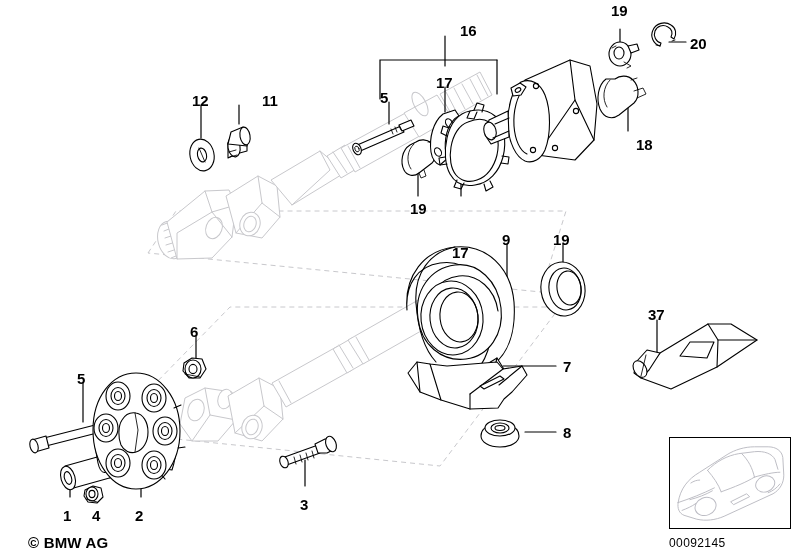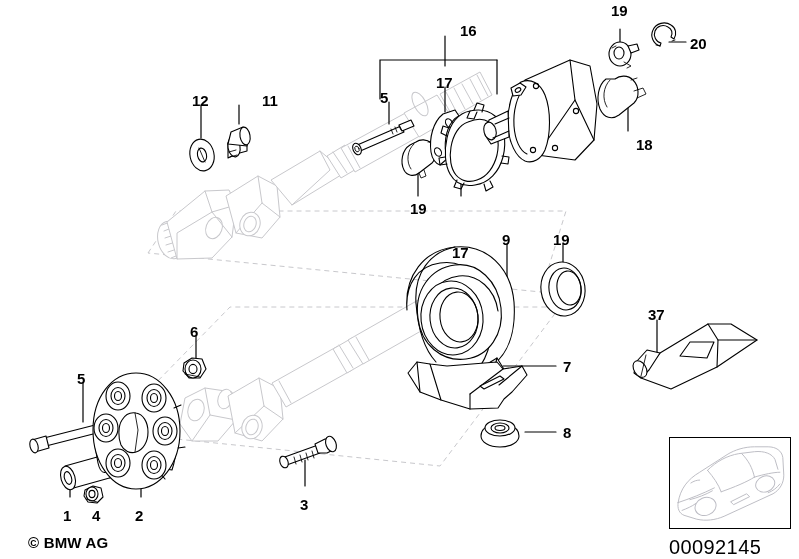--- a/index.html
+++ b/index.html
@@ -47,21 +47,21 @@
     white-space: nowrap;
   }
   #copyright .cmark {
     font-size: 15px;
   }
   #diagram-number {
     position: absolute;
     left: 669px;
     top: 536px;
     font-family: "Liberation Sans", sans-serif;
-    font-size: 20px;
+    font-size: 12px;
     color: #000000;
     letter-spacing: 0.4px;
     white-space: nowrap;
   }
   #vehicle-box {
     position: absolute;
     left: 669px;
     top: 437px;
     width: 122px;
     height: 92px;

